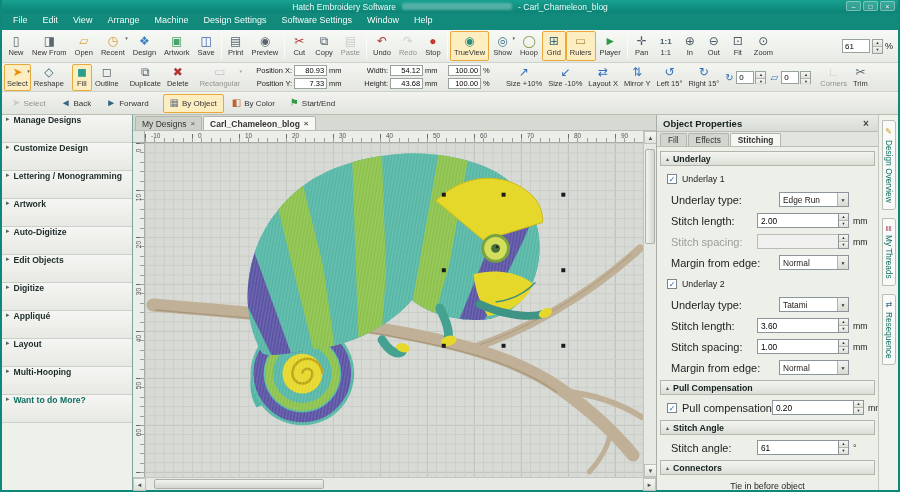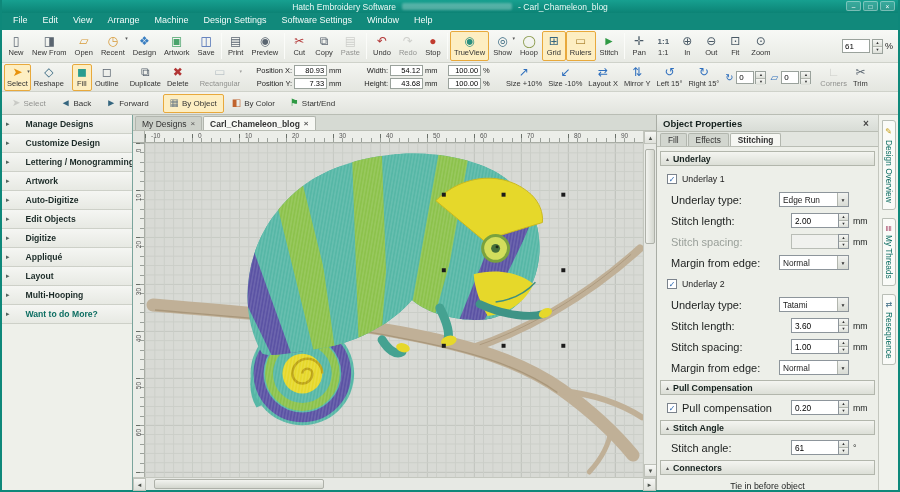--- a/index.html
+++ b/index.html
@@ -47,21 +47,21 @@
 .toolbar-view{height:23px;background:linear-gradient(#f2f3ef,#e2e4de);border-bottom:1px solid #b9bdb4;display:flex;align-items:center;padding:0 3px;gap:1px;flex:0 0 auto}
 .hbtn{display:flex;align-items:center;gap:3px;font-size:8px;color:#333;padding:2px 6px;border:1px solid transparent;border-radius:2px;height:19px;white-space:nowrap}
 .hbtn.active{background:var(--accent_bg,#fdeec2);border-color:var(--accent_border,#e8a93c)}
 .hbtn.disabled{opacity:.5}
 .hicon{font-size:10px;line-height:10px}
 .hbtn .tlabel{font-size:8px}
 
 .main{flex:1;display:flex;min-height:0}
 .sidebar{width:131px;background:#eef0ea;border-right:1px solid #7aa49c;display:flex;flex-direction:column;flex:0 0 auto}
 .sidebar-title{height:17px;background:linear-gradient(#e3e7e2,#d2d8d2);color:#0d6e62;font-weight:bold;font-size:9.5px;display:flex;align-items:center;padding:0 6px;border-bottom:1px solid #b9bdb4}
-.sb-item{height:19px;display:flex;align-items:center;gap:16px;padding:0 4px;background:linear-gradient(#f5f6f3,#e7e9e3);border-bottom:1px solid #cdd0c8;font-size:8.6px;font-weight:bold;color:#1c2b28;white-space:nowrap;overflow:hidden}
+.sb-item{height:28px;display:flex;align-items:flex-start;gap:4px;padding:0 4px;background:linear-gradient(#f5f6f3,#e7e9e3);border-bottom:1px solid #cdd0c8;font-size:8.6px;font-weight:bold;color:#1c2b28;white-space:nowrap;overflow:hidden}
 .sb-item .arr{color:#53645f;font-size:7px}
 .sb-item.more span:last-child{color:#0d6e62}
 
 .canvas-col{flex:1;display:flex;flex-direction:column;background:#dfe1dc;min-width:0}
 .doc-tabs{height:16px;display:flex;align-items:flex-end;background:#d6dad3;padding-left:2px;gap:1px;border-bottom:1px solid #b9bdb4;flex:0 0 auto}
 .doc-tab{display:flex;align-items:center;gap:4px;font-size:8.5px;padding:2px 6px;height:14px;background:#cdd1ca;border:1px solid #b2b6ae;border-bottom:none;border-radius:2px 2px 0 0;color:#333;white-space:nowrap}
 .doc-tab.active{background:#f7f8f4;font-weight:bold}
 .tab-close{font-size:8px;color:#555}
 .canvas-body{flex:1;display:flex;min-height:0}
 .canvas-wrap{flex:1;position:relative;overflow:hidden}
@@ -96,21 +96,21 @@
 .sect{height:15px;margin:2px 3px;background:linear-gradient(#f4f5f1,#dcdfd7);border:1px solid #b2b6ac;display:flex;align-items:center;gap:4px;padding:0 5px;font-weight:bold;font-size:8.8px;color:#15211e}
 .sect .tri{font-size:6px;color:#555}
 .prow{height:21px;display:flex;align-items:center;padding:0 7px 0 14px}
 .prow .plabel{flex:1;font-size:11px;color:#1c1f1e;white-space:nowrap}
 .prow.disabled .plabel{color:#9aa09a}
 .pcheck{height:21px;display:flex;align-items:center;gap:5px;padding:0 7px 0 10px;font-size:8.8px}
 .checkbox{width:10px;height:10px;background:#fff;border:1px solid #7b838c;text-align:center;font-size:8px;line-height:10px;color:#2867b0;font-weight:bold;flex:0 0 auto}
 .select{width:70px;height:15px;background:#fff;border:1px solid #8d959b;display:flex;align-items:center;flex:0 0 auto}
 .select .sval{flex:1;font-size:8.3px;padding-left:3px;white-space:nowrap;overflow:hidden}
 .select .sarr{width:11px;align-self:stretch;background:linear-gradient(#f2f3f0,#d8dbd4);border-left:1px solid #b2b6ae;font-size:5px;display:flex;align-items:center;justify-content:center;color:#333}
-.spin{width:58px;height:15px;display:flex;flex:0 0 auto}
+.spin{width:92px;height:15px;display:flex;flex:0 0 auto}
 .spin input{flex:1;min-width:0;border:1px solid #8d959b;border-right:none;font-size:8.3px;padding:0 3px;font-family:inherit;background:#fff}
 .spin.disabled input{background:#f0f1ee;border-color:#b9bdb6}
 .spin .spin-btns{height:15px;border-color:#8d959b}
 .punit{width:22px;font-size:8.8px;padding-left:4px;color:#1c1f1e;flex:0 0 auto}
 .ptext{height:17px;display:flex;align-items:center;justify-content:center;font-size:8.8px;color:#1c1f1e}
 
 .side-tabs{width:20px;background:#f0f2ec;border-left:1px solid #c4c7bf;display:flex;flex-direction:column;align-items:center;padding-top:5px;gap:8px;flex:0 0 auto}
 .stab{writing-mode:vertical-rl;font-size:8.3px;color:#0d6e62;background:#fafbf8;border:1px solid #b9beb6;border-radius:0 3px 3px 0;padding:6px 1px;display:flex;align-items:center;gap:4px;white-space:nowrap}
 .sticon{font-size:8px}
 </style>
@@ -225,21 +225,21 @@
         <div class="tbtn active">
           <span class="ticon" style="color: rgb(53, 102, 127);">⊞</span>
           <span class="tlabel">Grid</span>
         </div>
         <div class="tbtn active">
           <span class="ticon" style="color: rgb(176, 138, 58);">▭</span>
           <span class="tlabel">Rulers</span>
         </div>
         <div class="tbtn">
           <span class="ticon" style="color: rgb(47, 154, 68);">►</span>
-          <span class="tlabel">Stitch</span>
+          <span class="tlabel">Player</span>
         </div>
         <div class="vsep"></div>
         <div class="tbtn">
           <span class="ticon" style="color: rgb(74, 90, 102);">✛</span>
           <span class="tlabel">Pan</span>
         </div>
         <div class="tbtn">
           <span class="ticon textic" style="color: rgb(74, 90, 102);">1:1</span>
           <span class="tlabel">1:1</span>
         </div>

